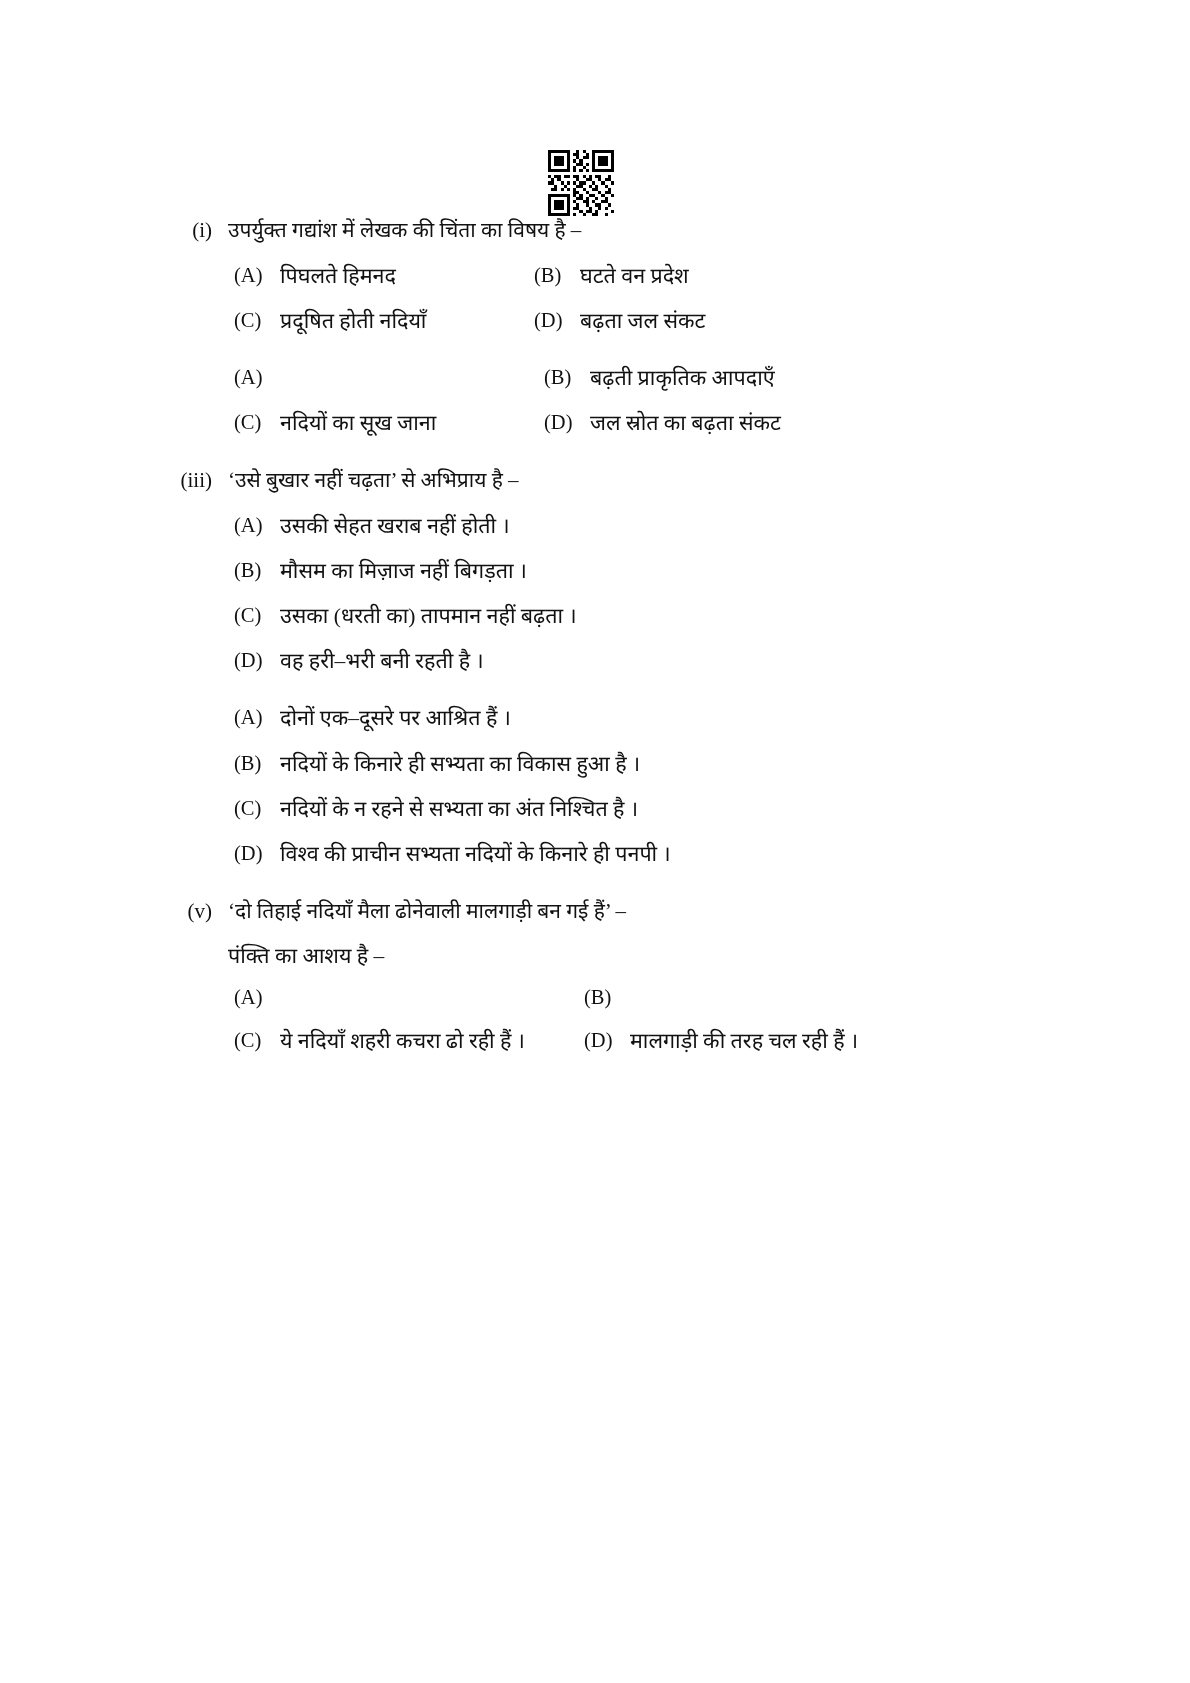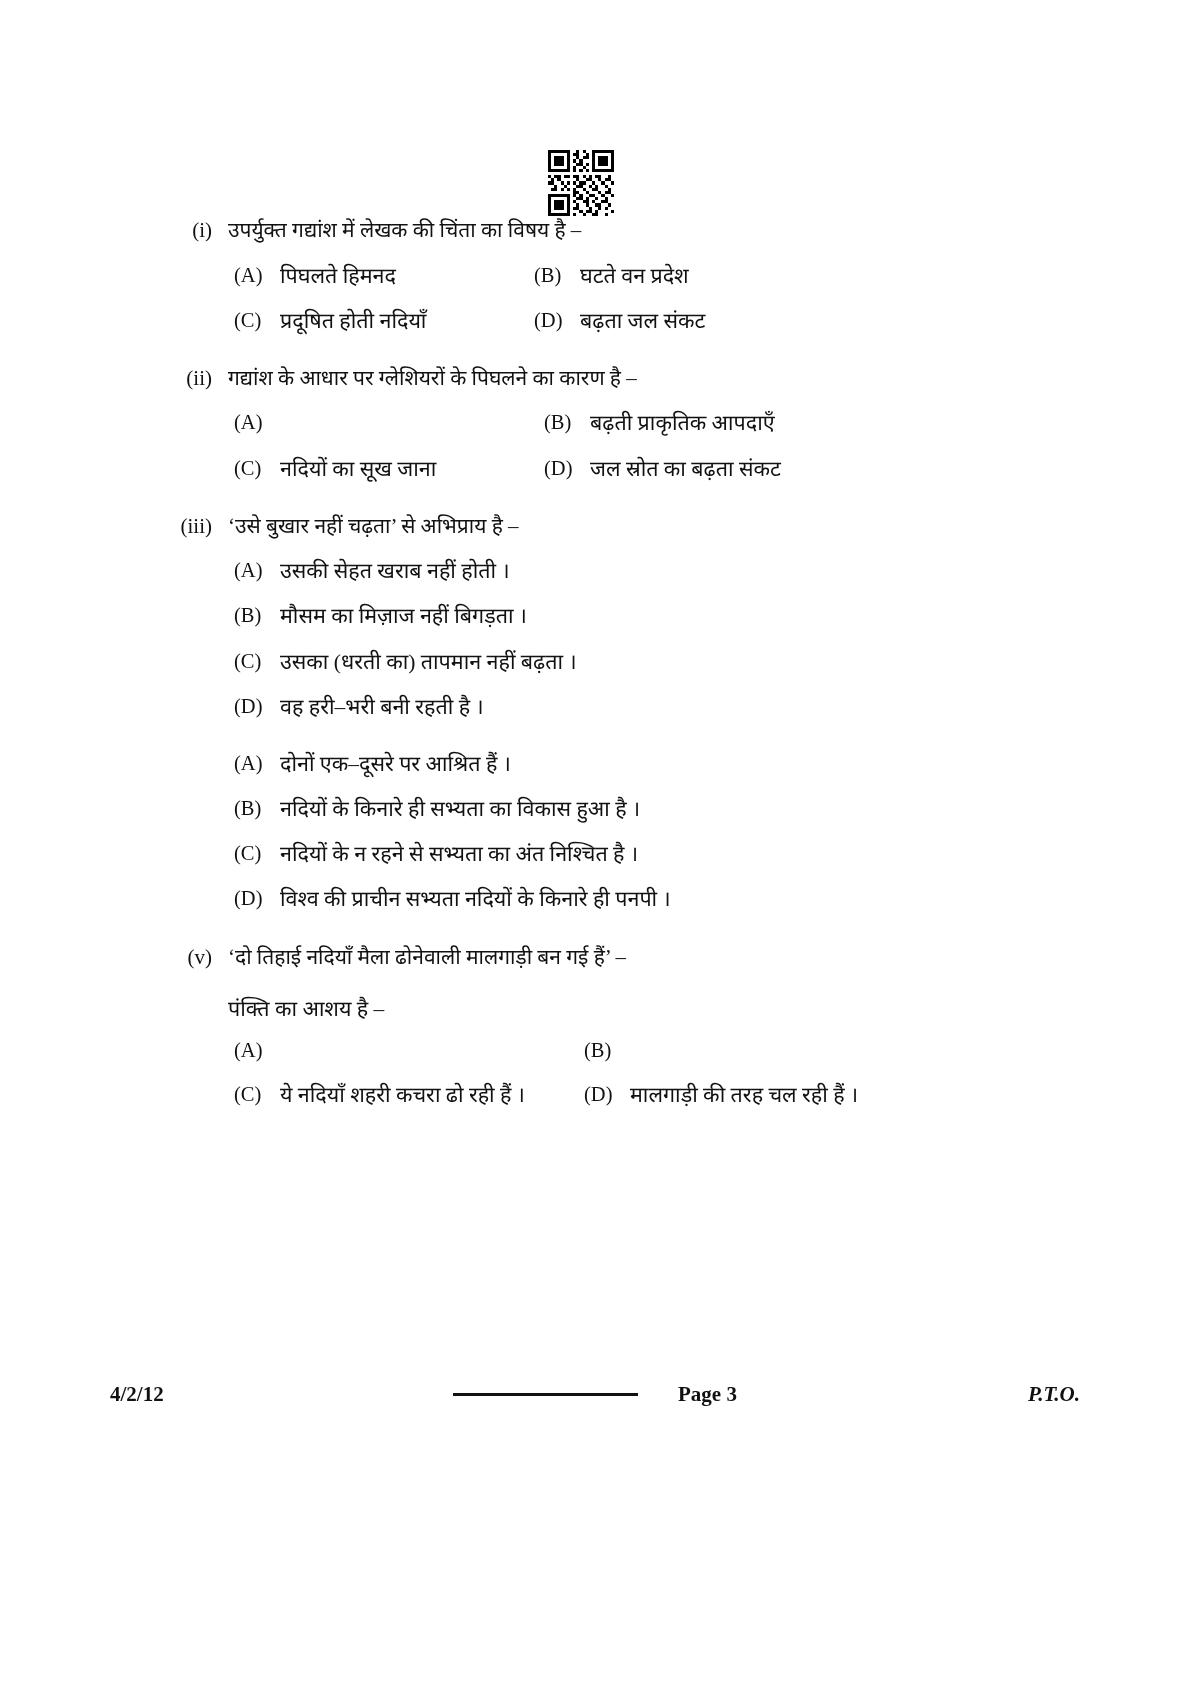--- a/index.html
+++ b/index.html
@@ -95,21 +95,21 @@
   
   .optrow.two .opt:first-child { width: 300px; flex: 0 0 300px; }
   .optrow.two.wide .opt:first-child { width: 310px; flex: 0 0 310px; }
   .optrow.two.vwide .opt:first-child { width: 350px; flex: 0 0 350px; }
 
   
   .optrow.one .opt { width: 100%; }
 
   .subline {
     margin-left: 58px;
-    margin-top: 20px;
+    margin-top: 12px;
     font-size: 21.5px;
   }
 
   
   .footer {
     position: absolute;
     left: 110px;
     right: 110px;
     top: 1382px;
     display: flex;
@@ -280,24 +280,20 @@
           </div>
           <div class="opt">
             <span class="lbl">(D)</span>
             <span class="txt">बढ़ता जल संकट</span>
           </div>
         </div>
       </div>
     </div>
 
     <div class="qitem">
-      <div class="qhead">
-        <div class="qnum">(ii)</div>
-        <div class="qtext">गद्यांश के आधार पर ग्लेशियरों के पिघलने का कारण है –</div>
-      </div>
       <div class="opts">
         <div class="optrow two wide">
           <div class="opt">
             <span class="lbl">(A)</span>
           </div>
           <div class="opt">
             <span class="lbl">(B)</span>
             <span class="txt">बढ़ती प्राकृतिक आपदाएँ</span>
           </div>
         </div>
@@ -399,22 +395,14 @@
           <div class="opt">
             <span class="lbl">(D)</span>
             <span class="txt">मालगाड़ी की तरह चल रही हैं ।</span>
           </div>
         </div>
       </div>
     </div>
 
   </div>
 
-  <div class="footer">
-    <div class="code">4/2/12</div>
-    <div class="mid">
-      <span class="rule"></span>
-      <span class="pageno">Page 3</span>
-    </div>
-    <div class="pto">P.T.O.</div>
-  </div>
 
 </div>
 
 </body></html>

